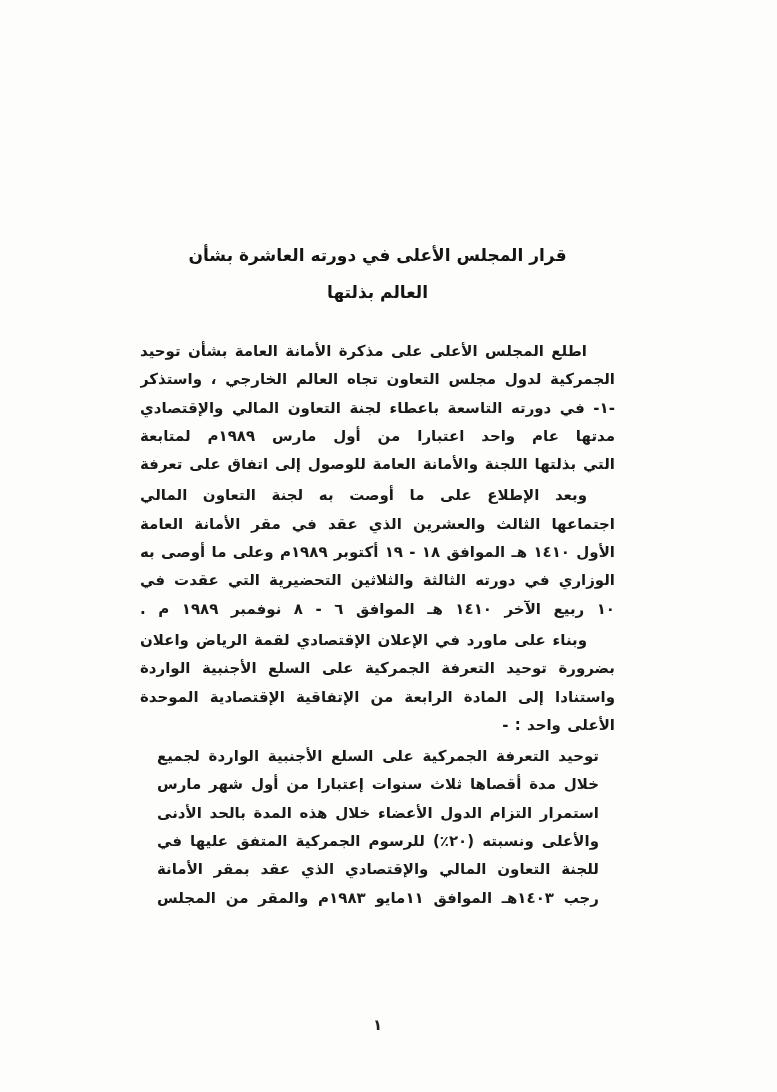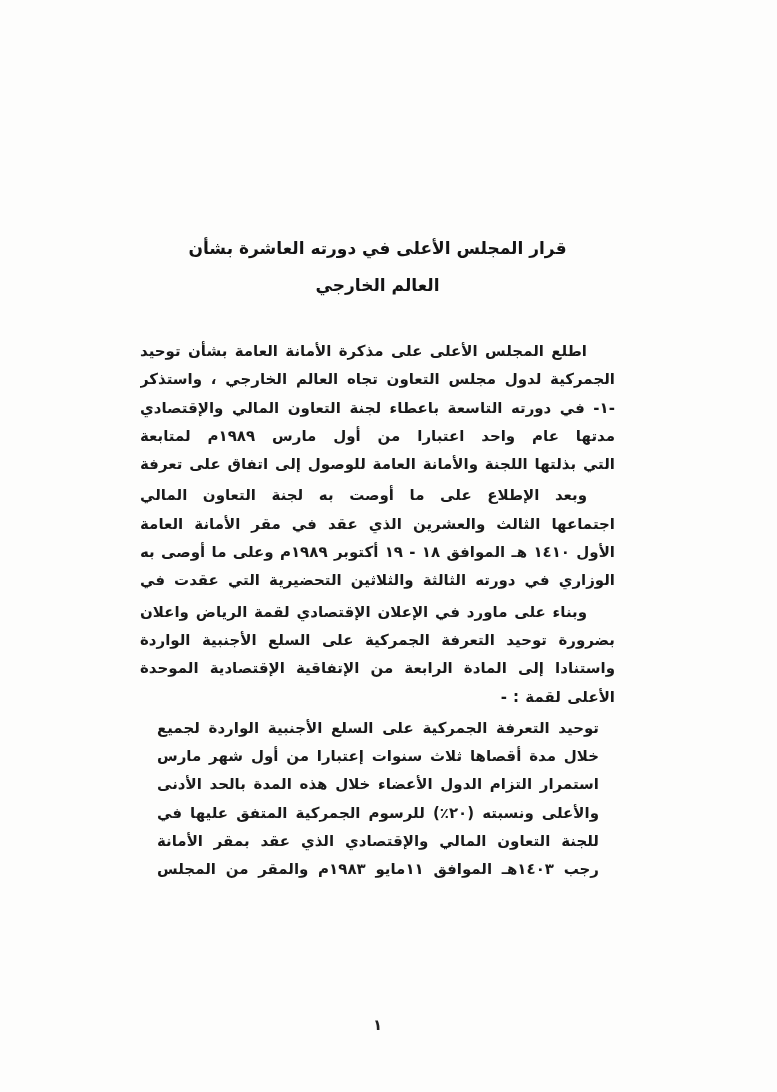--- a/index.html
+++ b/index.html
@@ -16,21 +16,21 @@
     color: #161616;
   }
   .doc {
     position: absolute;
     top: 0; right: 162px;
     width: 475px;
     direction: rtl;
   }
   .title-block {
     position: absolute;
-    top: 230px; right: 0; left: 0;
+    top: 237px; right: 0; left: 0;
     text-align: center;
     font-weight: 700;
     font-size: 17px;
     line-height: 37px;
     color: #141414;
   }
   .body-block {
     position: absolute;
     top: 337px; right: 0; left: 0;
     font-size: 15px;
@@ -64,45 +64,46 @@
   }
 </style>
 </head>
 <body>
 
 <div class="page">
   <div class="doc">
 
     <header class="title-block">
       <div class="t-line">قرار المجلس الأعلى في دورته العاشرة بشأن</div>
-      <div class="t-line">العالم الخارجي</div>
+      <div class="t-line">العالم بذلتها</div>
     </header>
 
     <main class="body-block">
 
       <section class="para">
         <div class="line indent">اطلع المجلس الأعلى على مذكرة الأمانة العامة بشأن توحيد التعرفة</div>
         <div class="line">الجمركية لدول مجلس التعاون تجاه العالم الخارجي ، واستذكر قراره أولا ،</div>
         <div class="line">-١- في دورته التاسعة باعطاء لجنة التعاون المالي والإقتصادي مهلة اضافية</div>
         <div class="line">مدتها عام واحد اعتبارا من أول مارس ١٩٨٩م لمتابعة المشاورات ، وأخذ علما بالجهود</div>
         <div class="line">التي بذلتها اللجنة والأمانة العامة للوصول إلى اتفاق على تعرفة جمركية موحدة .</div>
       </section>
 
       <section class="para">
         <div class="line indent">وبعد الإطلاع على ما أوصت به لجنة التعاون المالي والإقتصادي في</div>
         <div class="line">اجتماعها الثالث والعشرين الذي عقد في مقر الأمانة العامة يومي ١٩ - ٢٠ ربيع</div>
         <div class="line">الأول ١٤١٠ هـ الموافق ١٨ - ١٩ أكتوبر ١٩٨٩م وعلى ما أوصى به المجلس</div>
         <div class="line">الوزاري في دورته الثالثة والثلاثين التحضيرية التي عقدت في مسقط بتاريخ ٨ -</div>
+        <div class="line">١٠ ربيع الآخر ١٤١٠ هـ الموافق ٦ - ٨ نوفمبر ١٩٨٩ م .</div>
       </section>
 
       <section class="para">
         <div class="line indent">وبناء على ماورد في الإعلان الإقتصادي لقمة الرياض واعلان المنامة</div>
         <div class="line">بضرورة توحيد التعرفة الجمركية على السلع الأجنبية الواردة لدول المجلس .</div>
         <div class="line">واستنادا إلى المادة الرابعة من الإتفاقية الإقتصادية الموحدة فإن المجلس</div>
-        <div class="line short">الأعلى لقمة : -</div>
+        <div class="line short">الأعلى واحد : -</div>
       </section>
 
       <section class="para decision-item">
         <div class="line first">
           <span>توحيد التعرفة الجمركية على السلع الأجنبية الواردة لجميع دول المجلس</span>
         </div>
         <div class="line">خلال مدة أقصاها ثلاث سنوات إعتبارا من أول شهر مارس ١٩٩٠ م ، مع</div>
         <div class="line">استمرار التزام الدول الأعضاء خلال هذه المدة بالحد الأدنى ونسبته (٤٪)</div>
         <div class="line">والأعلى ونسبته (٢٠٪) للرسوم الجمركية المتفق عليها في الإجتماع الخامس</div>
         <div class="line">للجنة التعاون المالي والإقتصادي الذي عقد بمقر الأمانة العامة يوم ٢٨</div>

